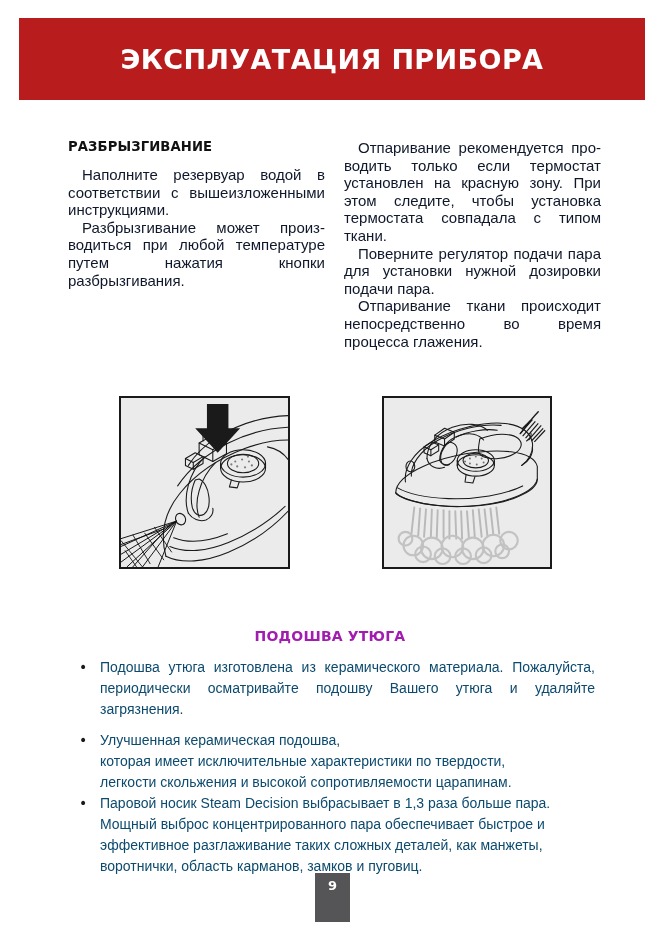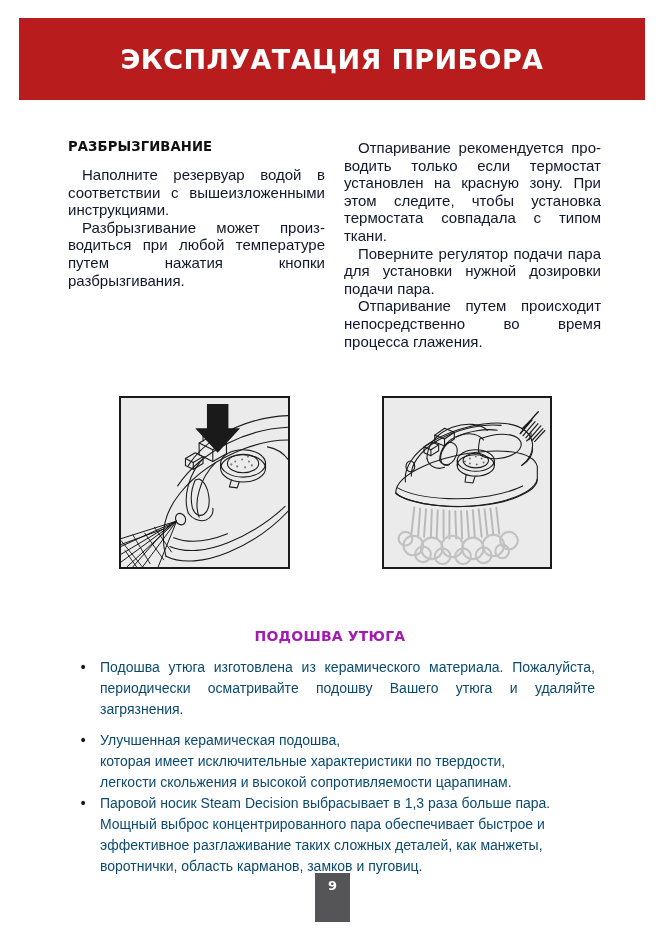--- a/index.html
+++ b/index.html
@@ -154,21 +154,21 @@
 
   <div class="column" id="column-left">
     <h2 class="section-heading">РАЗБРЫЗГИВАНИЕ</h2>
     <p class="body-par">Наполните резервуар водой в соответствии с вышеизложенны­ми инструкциями.</p>
     <p class="body-par">Разбрызгивание может произ­водиться при любой темпе­ратуре путем нажатия кнопки разбрызгивания.</p>
   </div>
 
   <div class="column" id="column-right">
     <p class="body-par">Отпаривание рекомендуется про­водить только если термостат установлен на красную зону. При этом следите, чтобы установка термостата совпадала с типом ткани.</p>
     <p class="body-par">Поверните регулятор подачи пара для установки нужной дозировки подачи пара.</p>
-    <p class="body-par">Отпаривание путем происходит непосредственно во время процесса глажения.</p>
+    <p class="body-par">Отпаривание ткани происходит непосредственно во время процесса глажения.</p>
   </div>
 
 </div>
 
 <div class="figure-box" id="figure-spray">
   <svg viewBox="0 0 171 173" xmlns="http://www.w3.org/2000/svg">
     <rect x="0" y="0" width="171" height="173" fill="#ebebeb"></rect>
     <g fill="none" stroke="#1a1a1a" stroke-width="1.1" stroke-linejoin="round" stroke-linecap="round">
 
       <path d="M46,162 C40,140 44,118 60,98 C76,78 100,62 126,52 C142,46 158,43 171,43"></path>

